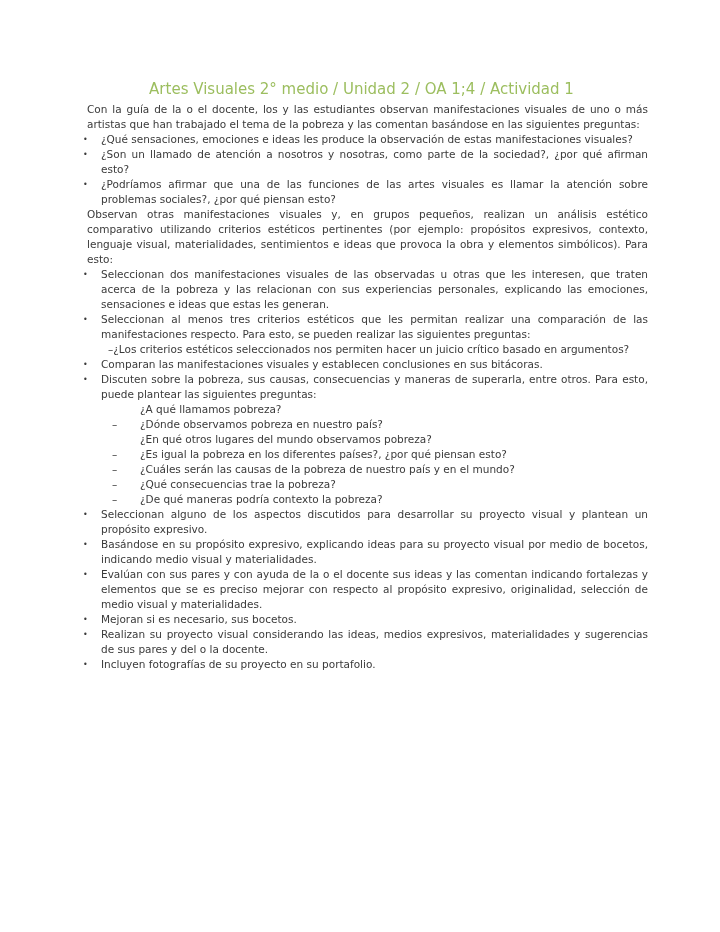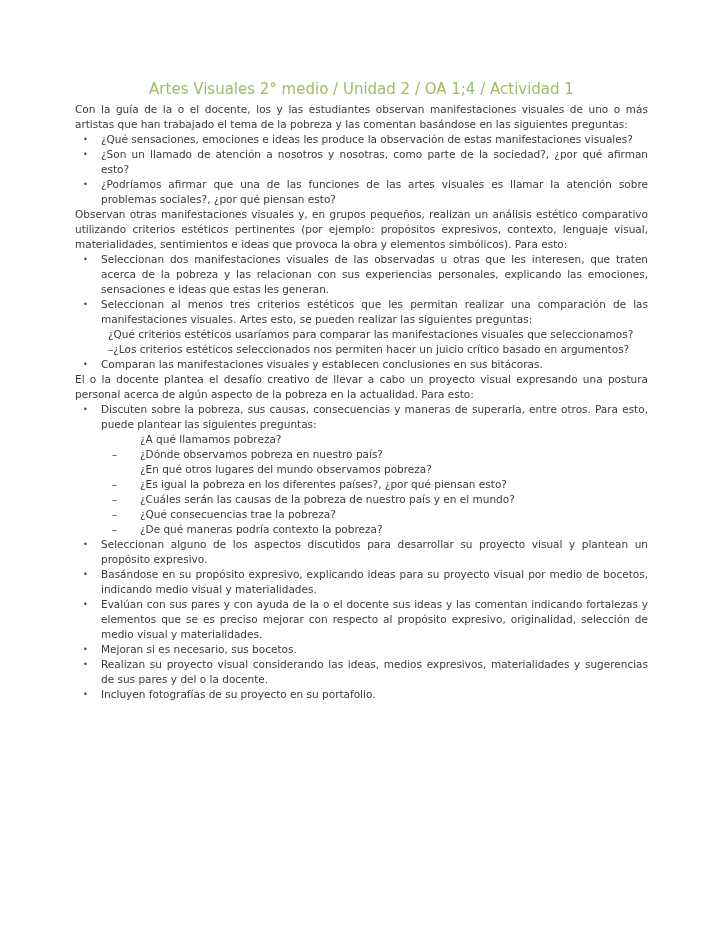--- a/index.html
+++ b/index.html
@@ -24,21 +24,21 @@
     line-height:19px;
   }
   .activity-heading {
     margin:0 0 14px 0;
     font-size:12px;
     font-weight:700;
     color:#5e9e3e;
     line-height:16px;
   }
   .para { margin:14px 0 0 0; text-align:justify; }
-  .para:first-of-type { margin-top:0; }
+  .para:first-of-type { margin-top:0;margin-left:12px; }
   .bullet { display:flex; padding-left:8px; }
   .bullet-marker { width:18px; flex:none; font-size:8px; line-height:15px; }
   .bullet-text { flex:1; text-align:justify; }
   .subA {
     margin-left:33px;
     padding-left:13px;
     text-indent:-13px;
     text-align:justify;
   }
   .subB { display:flex; margin-left:37px;align-items:center; }
@@ -70,32 +70,30 @@
   </section>
 
   <section>
     <p class="para">Observan otras manifestaciones visuales y, en grupos pequeños, realizan un análisis estético comparativo utilizando criterios estéticos pertinentes (por ejemplo: propósitos expresivos, contexto, lenguaje visual, materialidades, sentimientos e ideas que provoca la obra y elementos simbólicos). Para esto:</p>
     <div class="bullet">
       <span class="bullet-marker">•</span>
       <div class="bullet-text">Seleccionan dos manifestaciones visuales de las observadas u otras que les interesen, que traten acerca de la pobreza y las relacionan con sus experiencias personales, explicando las emociones, sensaciones e ideas que estas les generan.</div>
     </div>
     <div class="bullet">
       <span class="bullet-marker">•</span>
-      <div class="bullet-text">Seleccionan al menos tres criterios estéticos que les permitan realizar una comparación de las manifestaciones visuales. Artes esto, se pueden realizar las siguientes preguntas:</div>
+      <div class="bullet-text">Seleccionan al menos tres criterios estéticos que les permitan realizar una comparación de las manifestaciones respecto. Para esto, se pueden realizar las siguientes preguntas:</div>
     </div>
-    <div class="subA">¿Qué criterios estéticos usaríamos para comparar las manifestaciones visuales que seleccionamos?</div>
     <div class="subA">–¿Los criterios estéticos seleccionados nos permiten hacer un juicio crítico basado en argumentos?</div>
     <div class="bullet">
       <span class="bullet-marker">•</span>
       <div class="bullet-text">Comparan las manifestaciones visuales y establecen conclusiones en sus bitácoras.</div>
     </div>
   </section>
 
   <section>
-    <p class="para">El o la docente plantea el desafío creativo de llevar a cabo un proyecto visual expresando una postura personal acerca de algún aspecto de la pobreza en la actualidad. Para esto:</p>
     <div class="bullet">
       <span class="bullet-marker">•</span>
       <div class="bullet-text">Discuten sobre la pobreza, sus causas, consecuencias y maneras de superarla, entre otros. Para esto, puede plantear las siguientes preguntas:</div>
     </div>
     <div class="subB">
       <span class="dash-marker"></span>
       <span class="question-text">¿A qué llamamos pobreza?</span>
     </div>
     <div class="subB">
       <span class="dash-marker">–</span>

